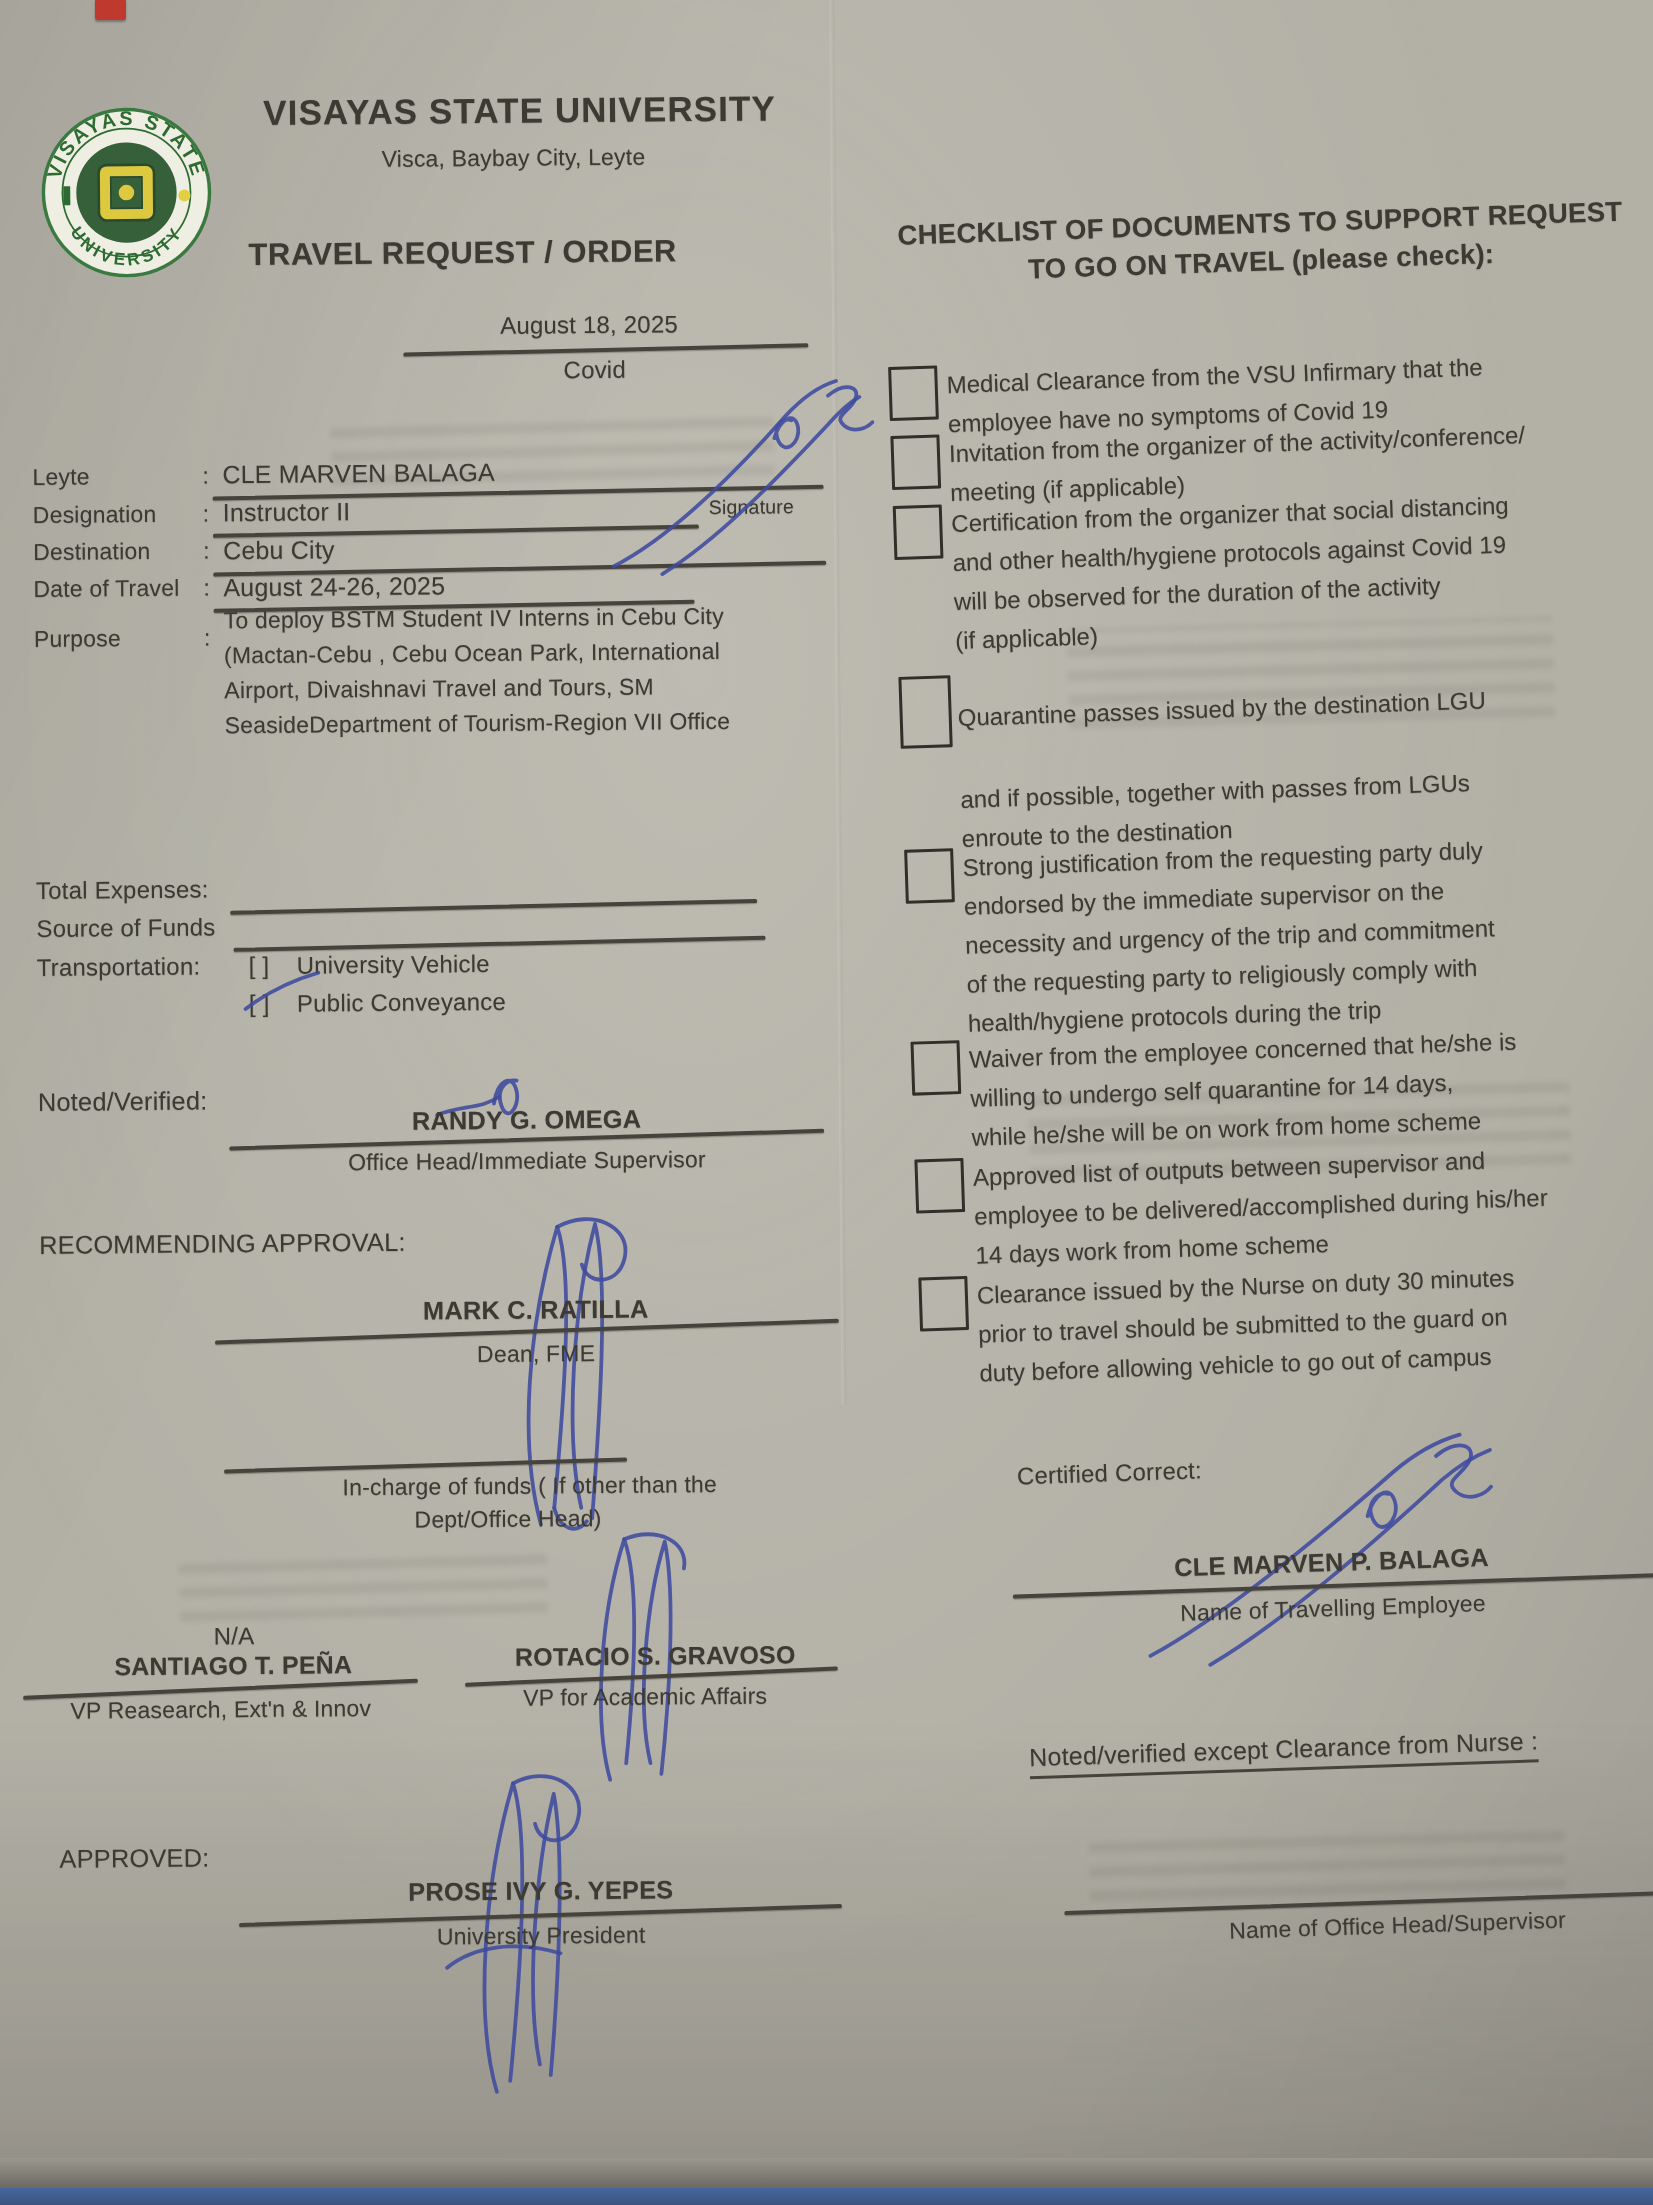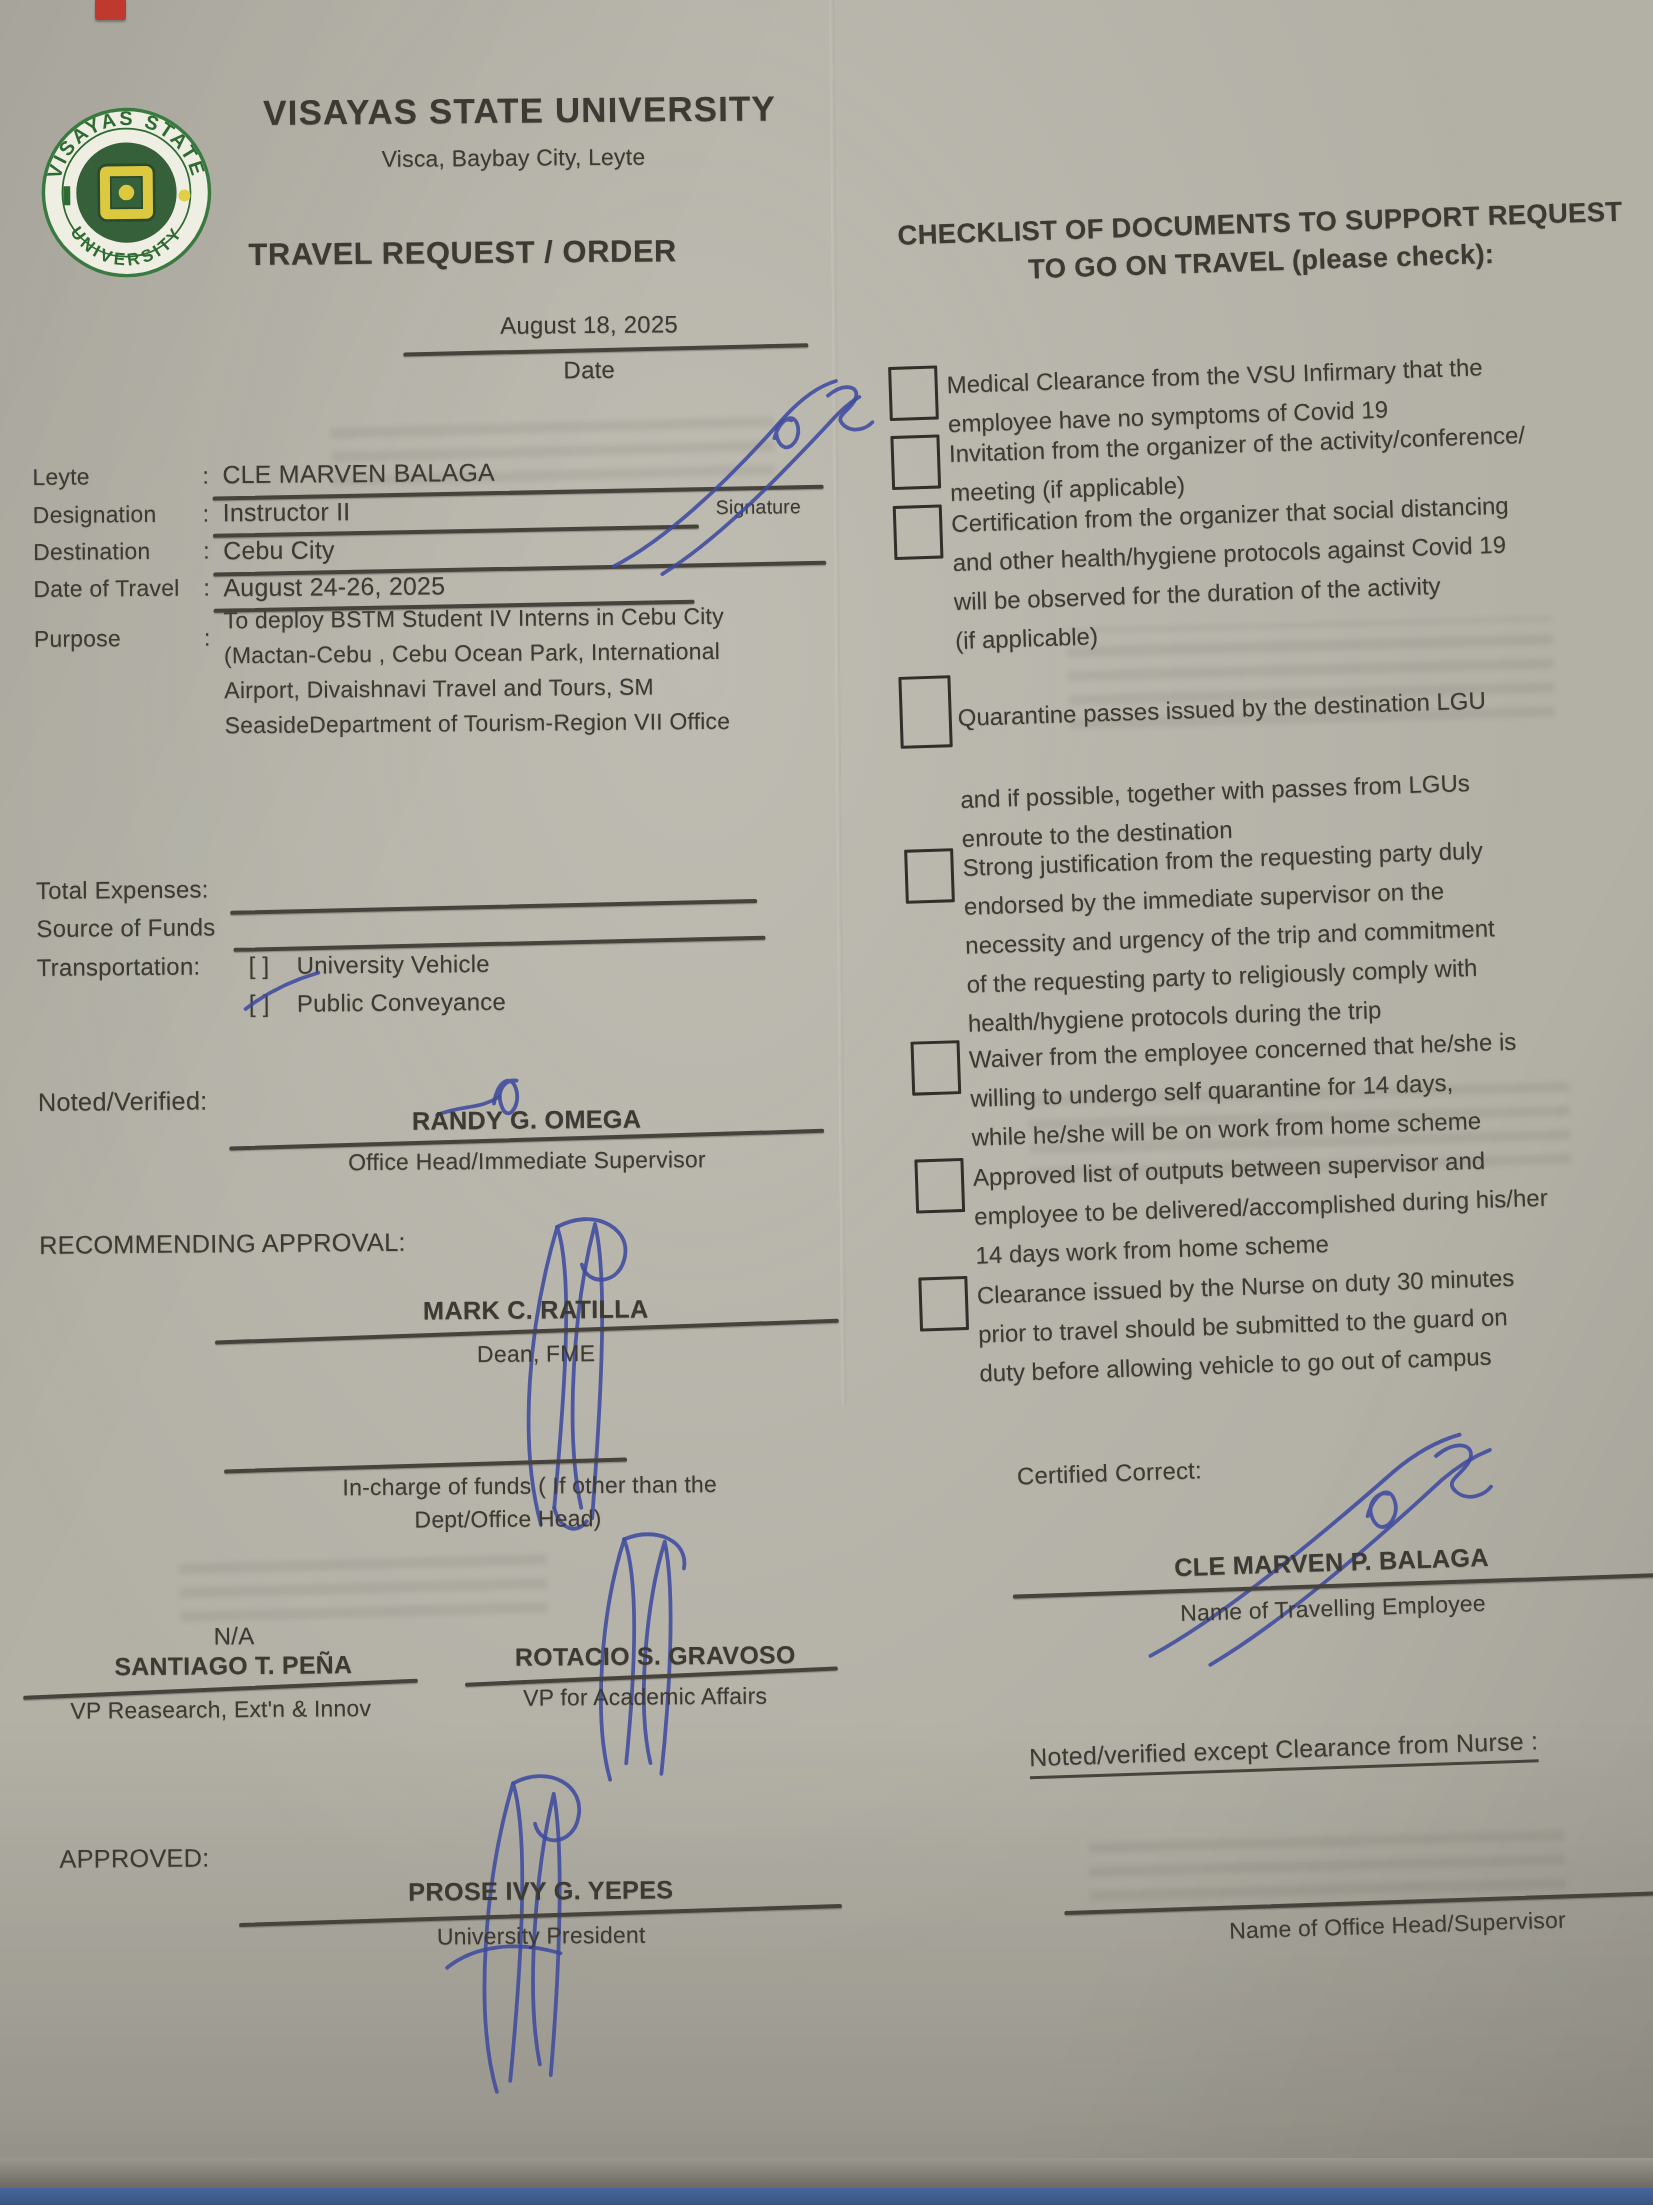--- a/index.html
+++ b/index.html
@@ -61,27 +61,27 @@
     <circle cx="167" cy="104" r="7" fill="#e3cf45"></circle>
     <rect x="27" y="92" width="8" height="22" fill="#2e6b33"></rect>
   </svg>
   <div class="abs txt b" style="left:270px;top:88px;font-size:35px;letter-spacing:1.1px;">VISAYAS STATE UNIVERSITY</div>
   <div class="abs txt" style="left:388px;top:142px;font-size:23px;">Visca, Baybay City, Leyte</div>
 
   <div class="abs txt b" style="left:254px;top:232px;font-size:31px;letter-spacing:0.5px;">TRAVEL REQUEST / ORDER</div>
 
   <div class="abs txt" style="left:505px;top:309px;font-size:24px;">August 18, 2025</div>
   <div class="rule" style="left:408px;top:346px;width:405px;transform:rotate(-0.8deg);"></div>
-  <div class="abs txt" style="left:568px;top:354px;font-size:24px;">Date</div>
+  <div class="abs txt" style="left:568px;top:354px;font-size:24px;">Covid</div>
 
   <div class="abs txt" style="left:36px;top:457px;font-size:23px;">Leyte</div>
   <div class="abs txt" style="left:206px;top:457px;font-size:23px;">:</div>
   <div class="abs txt" style="left:226px;top:455px;font-size:25px;">CLE MARVEN BALAGA</div>
   <div class="rule" style="left:216px;top:488px;width:611px;transform:rotate(-0.6deg);"></div>
-  <div class="abs txt" style="left:712px;top:495px;font-size:19.5px;margin-left:7px;">Signature</div>
+  <div class="abs txt" style="left:712px;top:495px;font-size:19.5px;">Signature</div>
 
   <div class="abs txt" style="left:36px;top:495px;font-size:23px;">Designation</div>
   <div class="abs txt" style="left:206px;top:495px;font-size:23px;">:</div>
   <div class="abs txt" style="left:226px;top:493px;font-size:25px;">Instructor II</div>
   <div class="rule" style="left:216px;top:526px;width:486px;transform:rotate(-0.6deg);"></div>
 
   <div class="abs txt" style="left:36px;top:532px;font-size:23px;">Destination</div>
   <div class="abs txt" style="left:206px;top:532px;font-size:23px;">:</div>
   <div class="abs txt" style="left:226px;top:531px;font-size:25px;">Cebu City</div>
   <div class="rule" style="left:216px;top:564px;width:613px;transform:rotate(-0.6deg);"></div>

